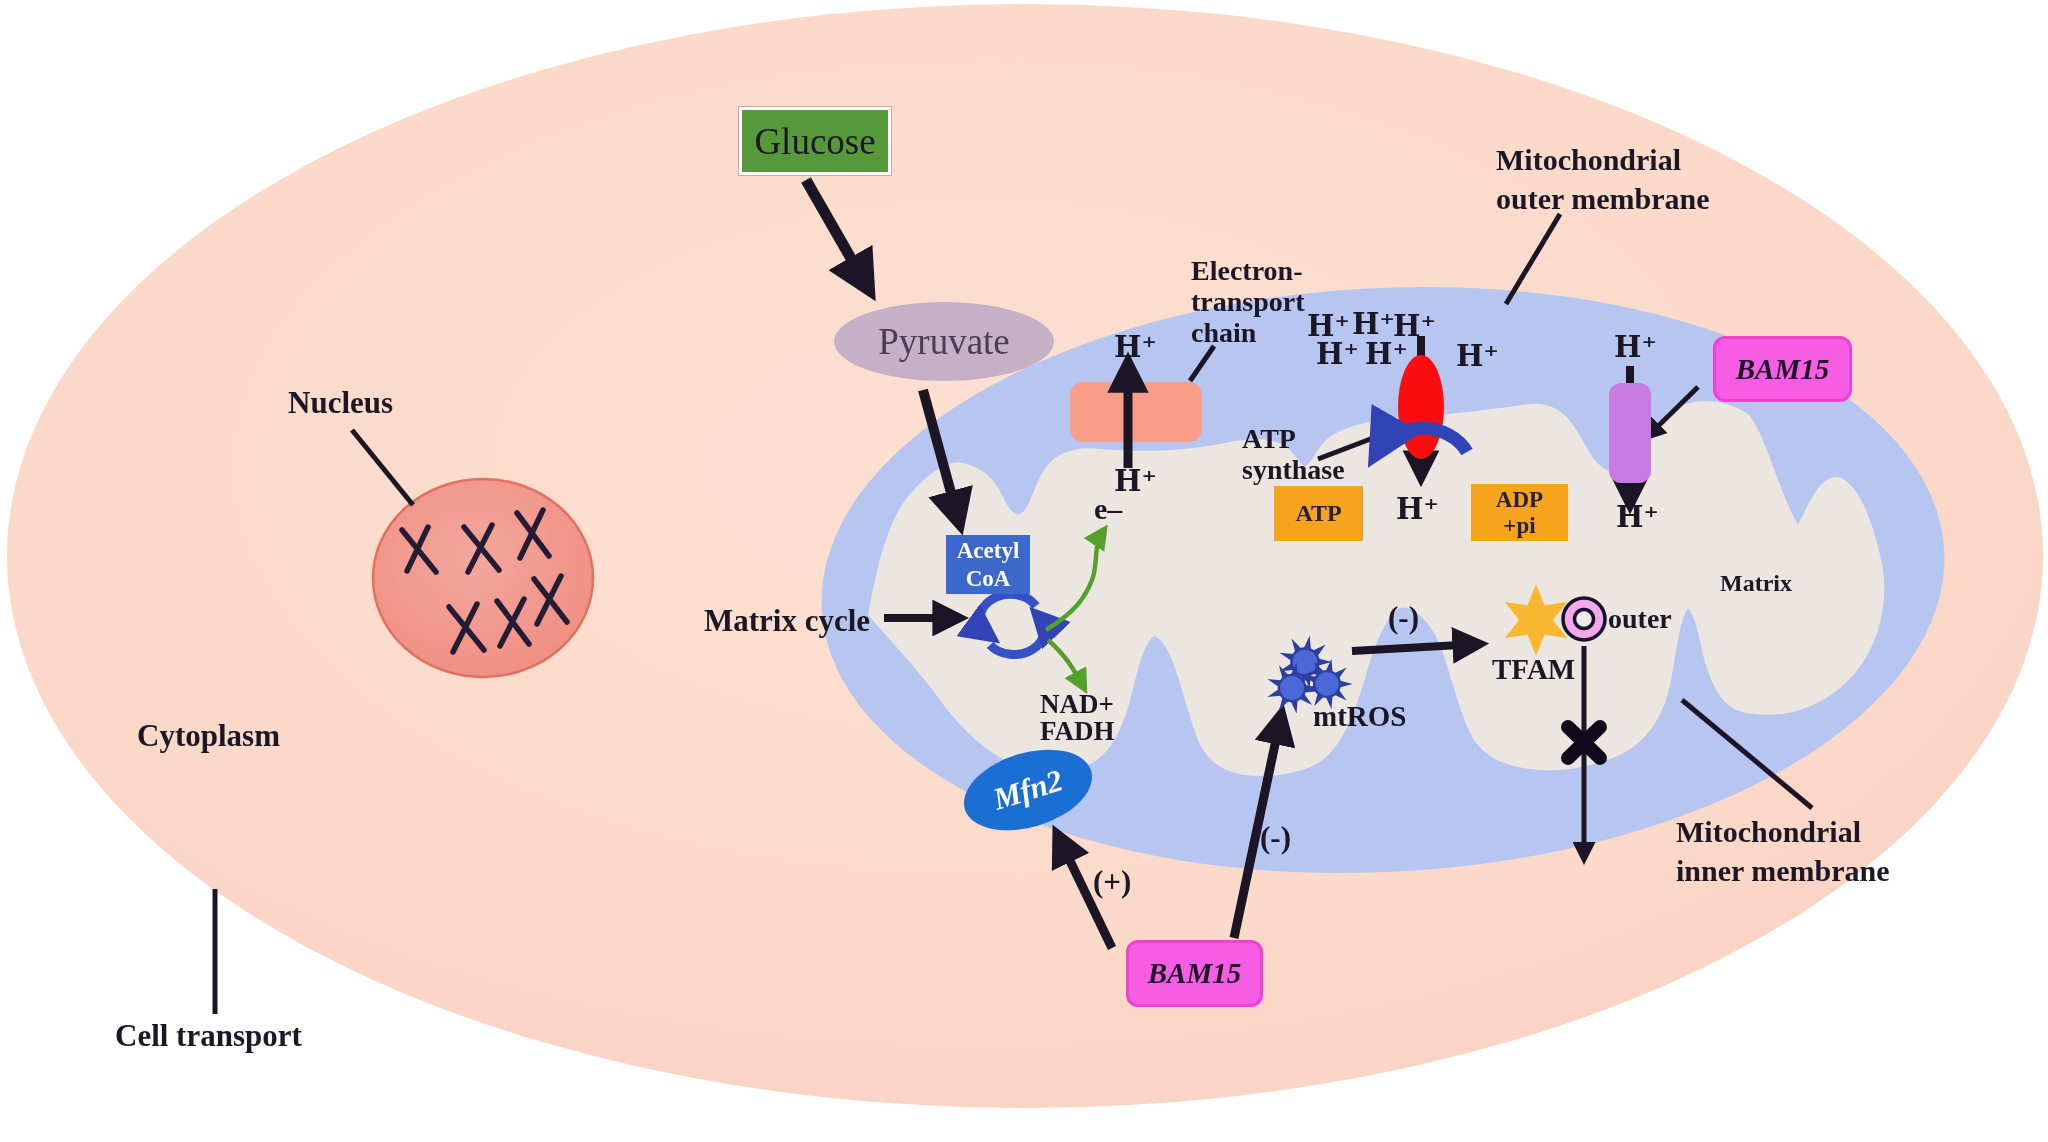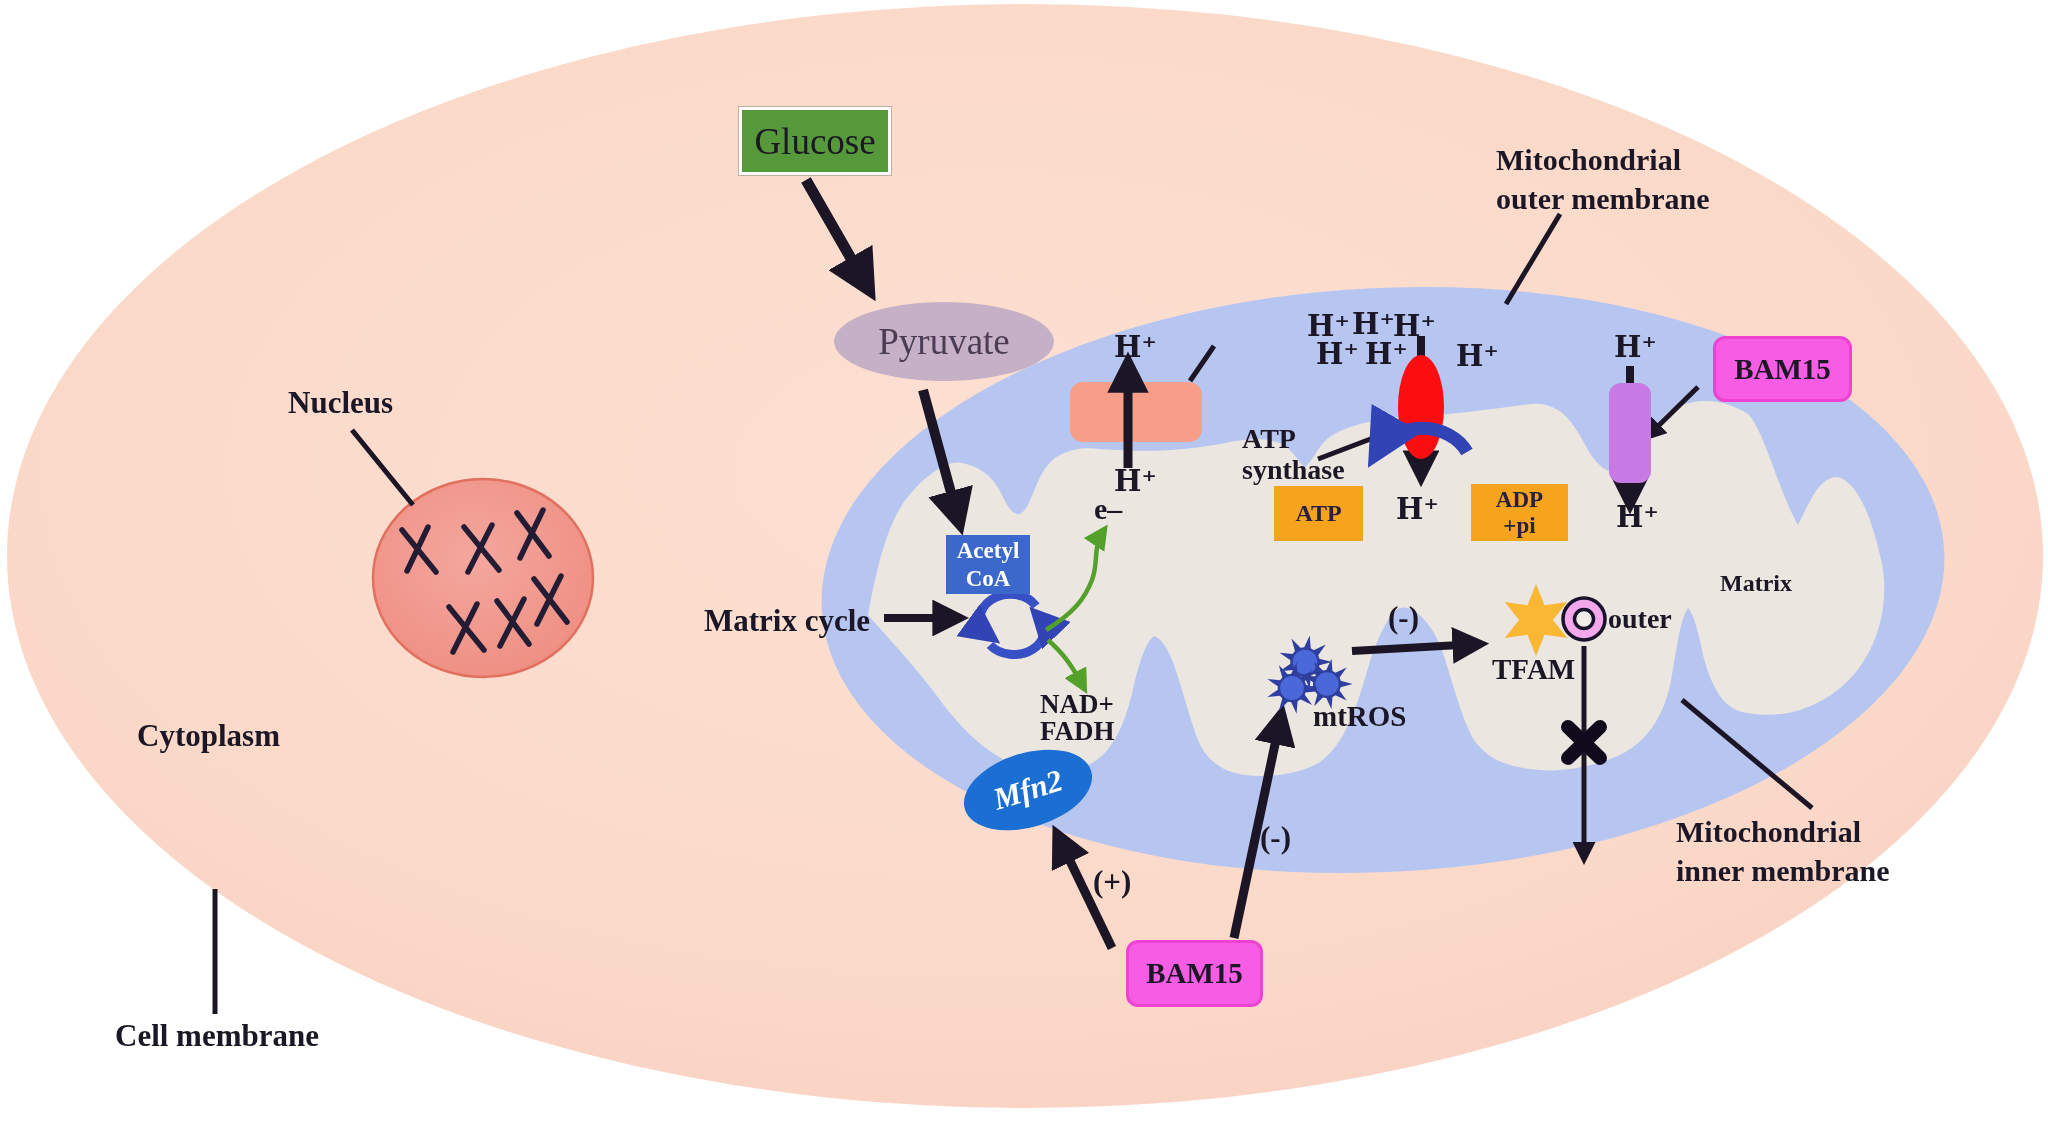--- a/index.html
+++ b/index.html
@@ -11,21 +11,21 @@
   .lbl{position:absolute;font-weight:bold;line-height:1.15;white-space:pre-line;}
   .box{position:absolute;display:flex;align-items:center;justify-content:center;
        text-align:center;white-space:pre-line;}
   .hp{position:absolute;font-weight:bold;font-size:29px;font-family:"DejaVu Serif","Liberation Serif",serif;}
   .glucose{background:#55993a;border:3px solid #ffffff;box-shadow:0 0 0 1px rgba(130,115,100,.45);
            font-size:37px;}
   .pyruvate{background:#c6b0c5;border-radius:50%;font-size:37px;color:#4a3c55;}
   .acetyl{background:#3d68cb;color:#ffffff;font-weight:bold;font-size:23px;line-height:1.2;}
   .orangebox{background:#f6a41e;font-weight:bold;font-size:24px;line-height:1.1;color:#27203f;}
   .bam15{background:#f75ce4;border:3px solid #ee42d3;border-radius:12px;
-         font-weight:bold;font-size:29px;}
+         font-weight:bold;font-size:29px;font-style:italic;}
   .mfn2{background:#1c6fd2;border-radius:50%;color:#fff;font-style:italic;font-weight:bold;
         font-size:31px;transform:rotate(-17deg);}
 </style>
 </head>
 <body>
 
 <div id="stage">
 
   <svg id="bg" width="2048" height="1142" viewBox="0 0 2048 1142">
     <defs>
@@ -173,30 +173,33 @@
     <polygon fill="#f9b733" points="1536,584 1544.5,605.3 1567.2,602 1553,620 1567.2,638 1544.5,634.7 1536,656 1527.5,634.7 1504.8,638 1519,620 1504.8,602 1527.5,605.3"></polygon>
 
     <g>
       <circle cx="1584" cy="619" r="21" fill="#f3a8ec" stroke="#17112b" stroke-width="3.5"></circle>
       <circle cx="1584" cy="619" r="9.5" fill="#f2ece6" stroke="#17112b" stroke-width="3.5"></circle>
     </g>
   </svg>
 
   <div class="lbl" style="left:288px;top:385px;font-size:31px">Nucleus</div>
   <div class="lbl" style="left:137px;top:718px;font-size:31px">Cytoplasm</div>
-  <div class="lbl" style="left:115px;top:1018px;font-size:31px">Cell membrane</div>
+  <div class="lbl" style="left:115px;top:1018px;font-size:31px">Cell transport</div>
 
   <div class="box pyruvate" style="left:834px;top:302px;width:220px;height:79px">Pyruvate</div>
   <div class="box glucose" style="left:739px;top:107px;width:146px;height:62px">Glucose</div>
   <div class="box acetyl" style="left:946px;top:535px;width:84px;height:59px">Acetyl
 CoA</div>
   <div class="lbl" style="left:704px;top:603px;font-size:31px">Matrix cycle</div>
   <div class="lbl" style="left:1040px;top:691px;font-size:27px;line-height:1.0">NAD+
 FADH</div>
 
+  <div class="lbl" style="left:1191px;top:256px;font-size:28px;line-height:1.1">Electron-
+transport
+chain</div>
   <div class="lbl" style="left:1496px;top:140px;font-size:30px;line-height:1.3">Mitochondrial
 outer membrane</div>
   <div class="lbl" style="left:1676px;top:812px;font-size:30px;line-height:1.3">Mitochondrial
 inner membrane</div>
   <div class="lbl" style="left:1242px;top:424px;font-size:28px;line-height:1.1">ATP
 synthase</div>
   <div class="lbl" style="left:1720px;top:570px;font-size:24px">Matrix</div>
 
   <div class="box orangebox" style="left:1274px;top:486px;width:89px;height:55px">ATP</div>
   <div class="box orangebox" style="left:1471px;top:484px;width:97px;height:57px;font-size:23px">ADP

